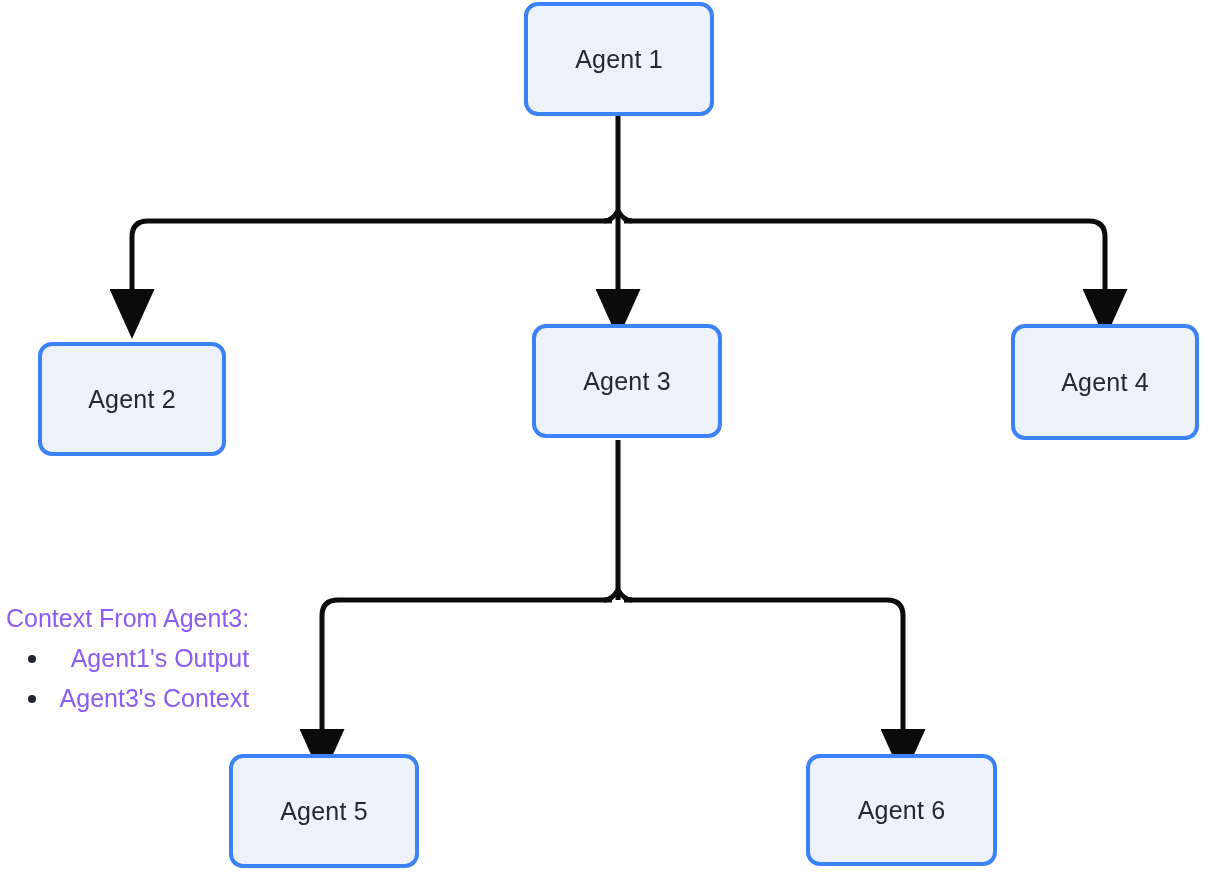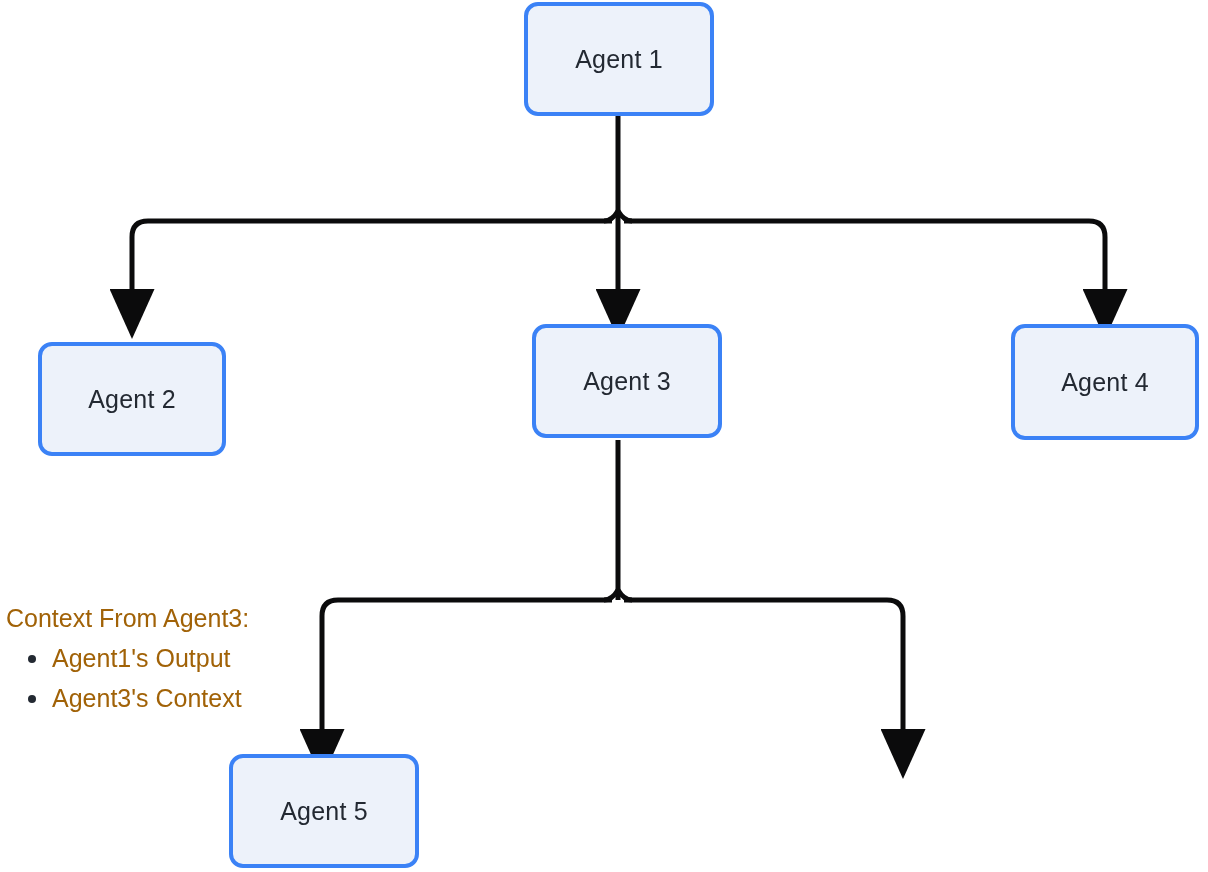--- a/index.html
+++ b/index.html
@@ -36,25 +36,26 @@
     color: #232932;
     font-size: 25px;
     font-family: "Liberation Sans", sans-serif;
     letter-spacing: 0.2px;
     z-index: 2;
   }
   .context-note {
     position: absolute;
     left: 6px;
     top: 598px;
-    color: #a16207;
+    color: #8b5cf6;
     font-size: 25px;
     line-height: 40px;
     font-family: "Liberation Sans", sans-serif;
     z-index: 3;
+    text-align: right;
   }
   .context-note .note-title {
     display: block;
     white-space: nowrap;
   }
   .context-note ul {
     list-style: none;
     margin: 0;
     padding: 0;
   }
@@ -133,20 +134,23 @@
   </div>
 
   <div class="node" style="left:1011px; top:324px; width:188px; height:116px;">
     <span>Agent 4</span>
   </div>
 
   <div class="node" style="left:229px; top:754px; width:190px; height:114px;">
     <span>Agent 5</span>
   </div>
 
+  <div class="node" style="left:806px; top:754px; width:191px; height:112px;">
+    <span>Agent 6</span>
+  </div>
 
   <div class="context-note">
     <span class="note-title">Context From Agent3:</span>
     <ul>
       <li>Agent1's Output</li>
       <li>Agent3's Context</li>
     </ul>
   </div>
 
 </div>

